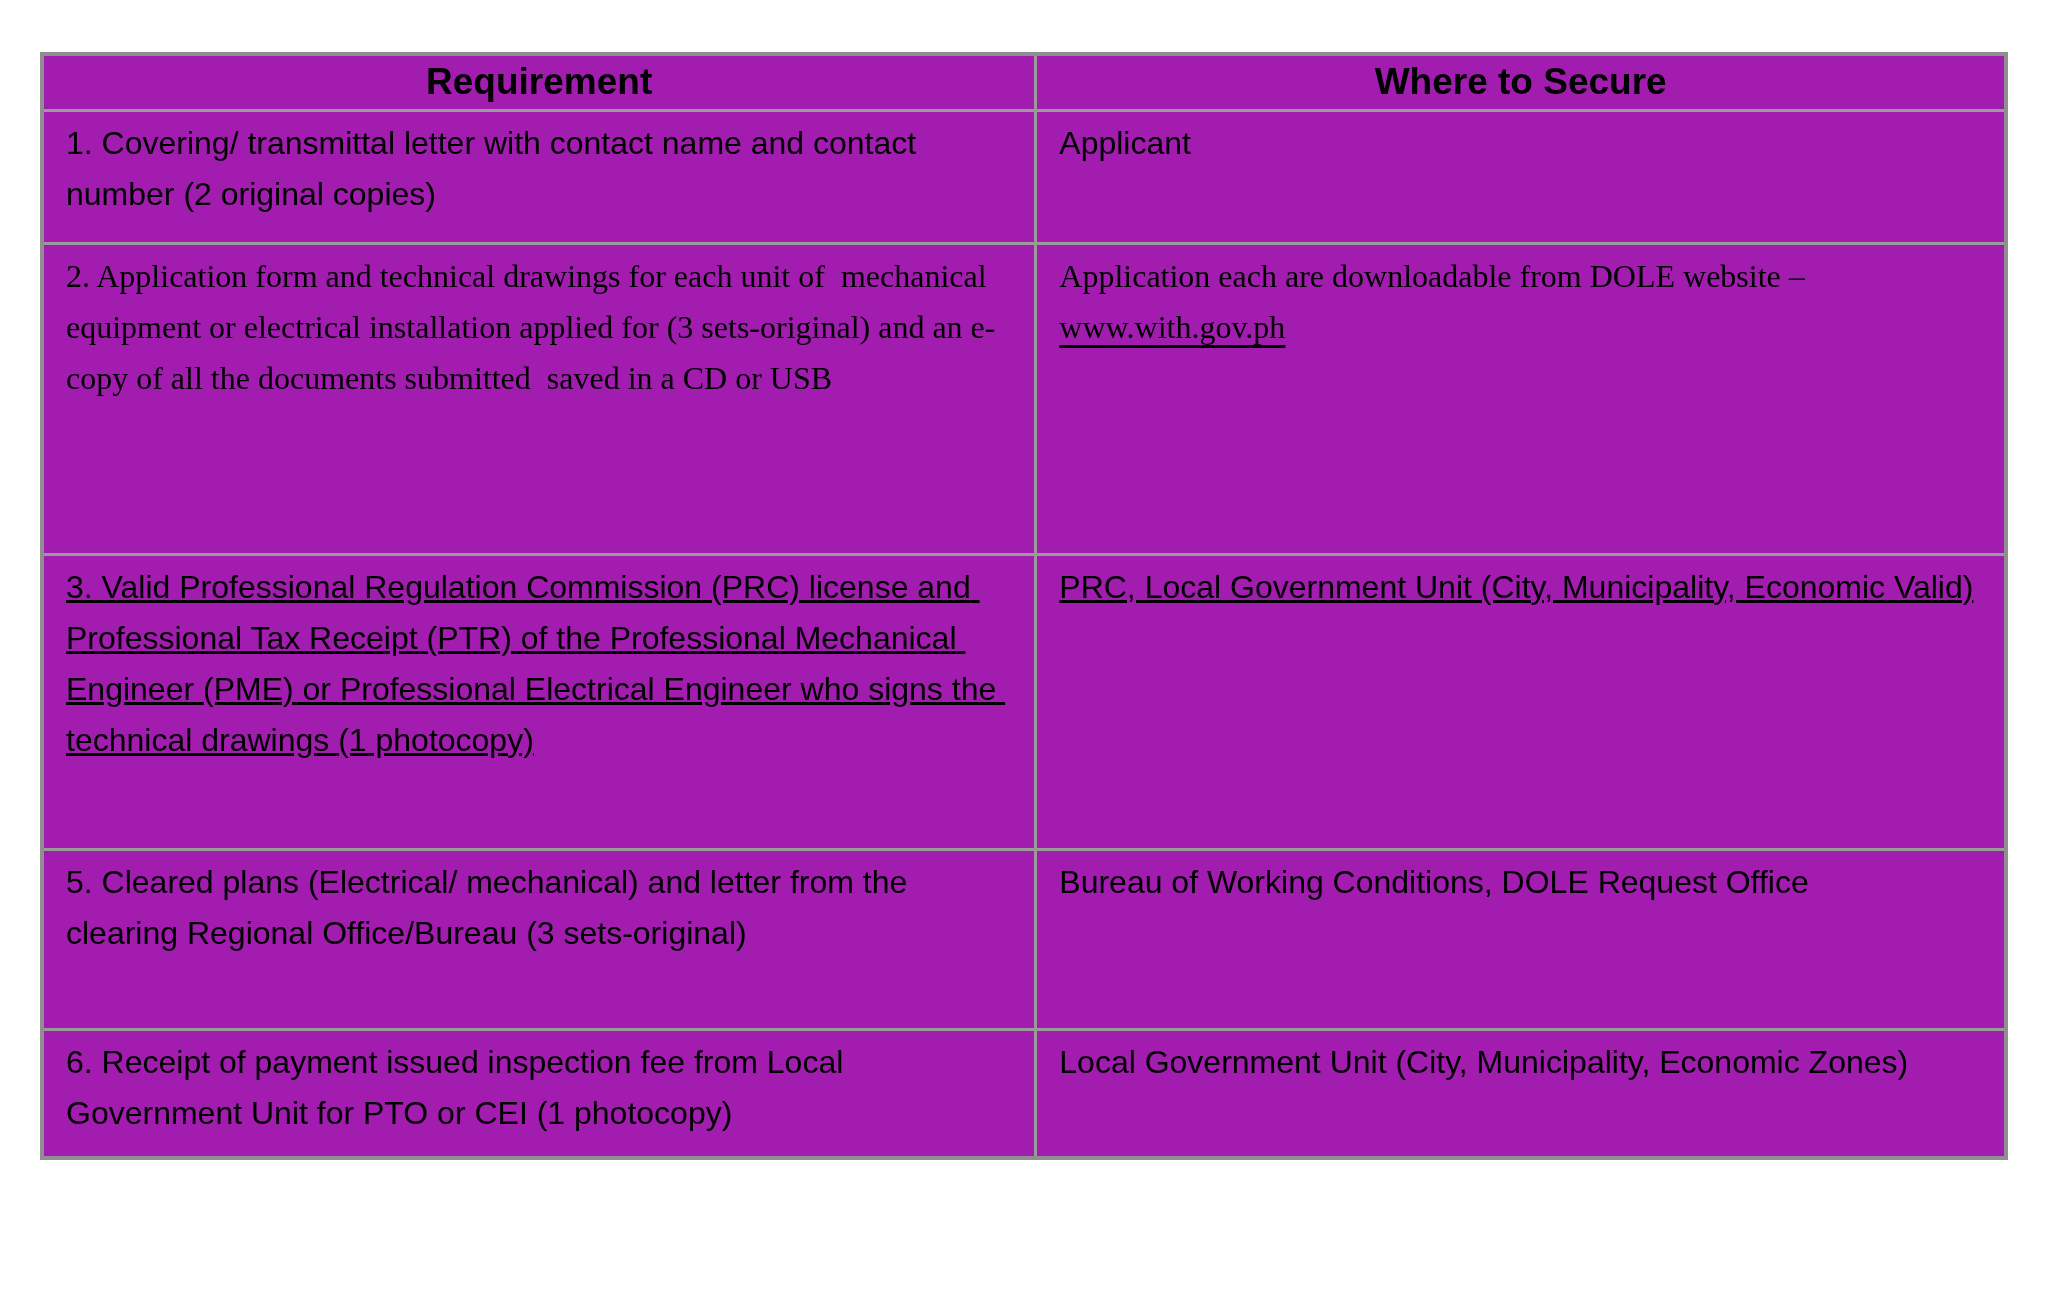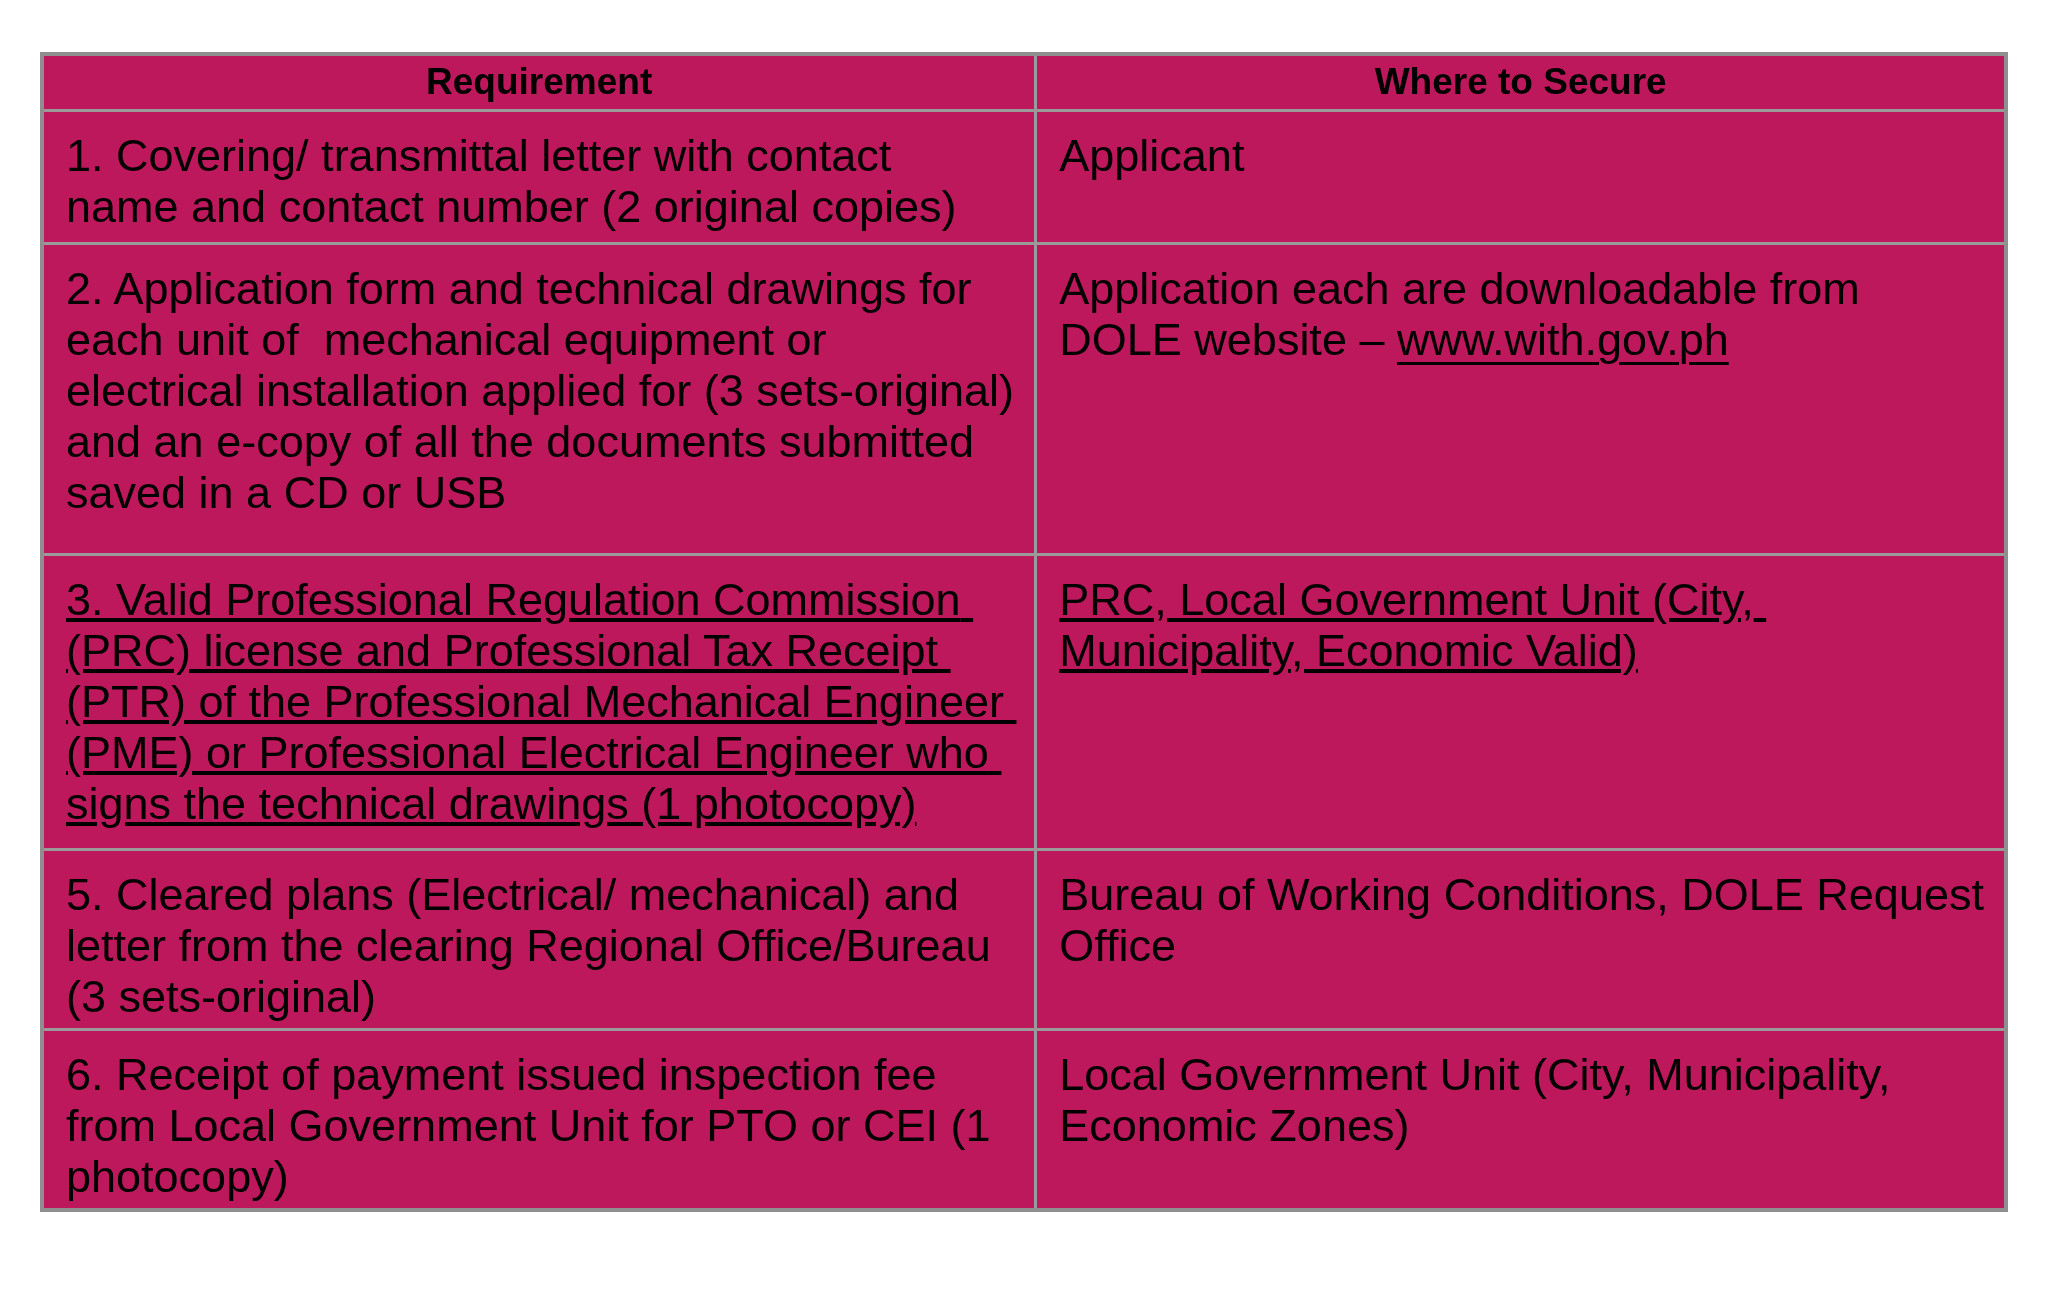--- a/index.html
+++ b/index.html
@@ -24,41 +24,41 @@
     border-collapse: collapse;
     table-layout: fixed;
     border: 4px solid #8f8f8f;
   }
   col.col-req   { width: 50.6%; }
   col.col-where { width: 49.4%; }
   .doc-table th,
   .doc-table td {
     border: 3px solid #9a9a9a;
     box-sizing: border-box;
-    background: #be185d;
+    background: #a21caf;
   }
   .doc-table th {
     height: 56px;
     vertical-align: middle;
     text-align: center;
     font-size: 37px;
     font-weight: bold;
     padding: 2px 10px;
     line-height: 1.1;
   }
   .doc-table td {
     vertical-align: top;
-    font-size: 45px;
+    font-size: 32px;
     line-height: 51px;
-    padding: 18px 20px 6px 22px;
+    padding: 6px 20px 6px 22px;
     white-space: pre-wrap;
     word-wrap: break-word;
   }
   tr.r1 { height: 133px; }
-  tr.r2 { height: 311px; }
+  tr.r2 { height: 311px; font-family: Liberation Serif, serif; }
   tr.r3 { height: 295px; text-decoration: underline; }
   tr.r4 { height: 105px; }
   tr.r5 { height: 180px; }
   tr.r6 { height: 129px; margin-top: 22px; }
   .link-underline {
     text-decoration: underline;
     text-decoration-thickness: 3px;
     text-underline-offset: 7px;
     color: #000000;
   }

